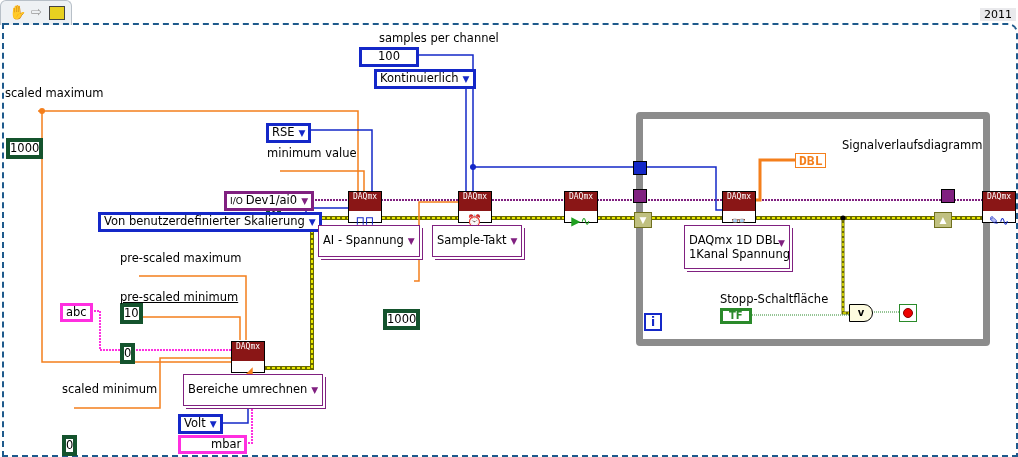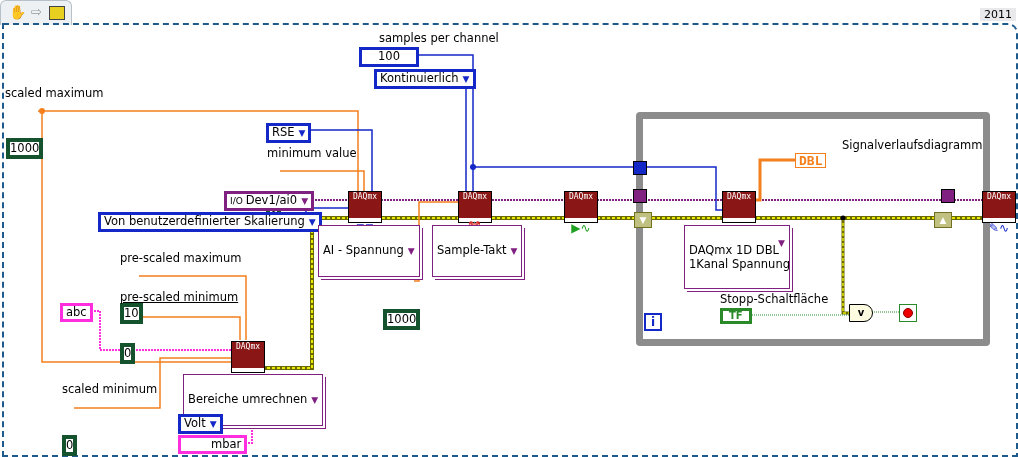--- a/index.html
+++ b/index.html
@@ -7,25 +7,25 @@
          font-family:"DejaVu Sans", "Liberation Sans", sans-serif; font-size:11.5px; color:#000; }
   .abs { position:absolute; }
   .toolbar-tab { left:0; top:0; width:70px; height:24px; border:1px solid #b8c0c8; border-bottom:none;
                  border-radius:6px 6px 0 0; background:#eef1f4; }
   .frame { left:2px; top:23px; width:1012px; height:430px; border:2px dashed #1e5a8c; border-radius:0 10px 0 0; }
   .version { right:2px; top:8px; background:#e9e9ec; padding:0 4px; font-size:11px; }
   .label { white-space:nowrap; }
   .const { border:4px solid #14532d; background:#fff; padding:0 0; line-height:13px; height:13px; white-space:nowrap;margin-top:36px; }
   .ring { border:3px solid #1428c8; background:#fff; padding:0 3px; line-height:13px; height:14px; white-space:nowrap; }
   .pconst { border:3px solid #ff2fe0; background:#fff; padding:0 3px; line-height:13px; height:13px; white-space:nowrap; }
-  .poly { border:1px solid #802080; background:#fff; padding:17px 4px; white-space:nowrap; box-shadow:2px 2px 0 #fff, 3px 3px 0 #802080; line-height:15px; }
+  .poly { border:1px solid #802080; background:#fff; padding:7px 4px; white-space:nowrap; box-shadow:2px 2px 0 #fff, 3px 3px 0 #802080; line-height:15px; }
   .tri { color:#1428c8; font-size:9px; margin-left:4px; }
   .ptri { color:#802080; font-size:9px; margin-left:4px; }
   .vi { width:32px; height:30px; border:1px solid #000; background:#fff; }
-  .vi .hdr { background:#8a1616; color:#fff; font-size:8px; font-family:"DejaVu Sans Mono", monospace; text-align:center; line-height:9px; height:26px; }
+  .vi .hdr { background:#8a1616; color:#fff; font-size:8px; font-family:"DejaVu Sans Mono", monospace; text-align:center; line-height:9px; height:19px; }
   .vi .ico { text-align:center; font-size:12px; line-height:20px; }
   .loop { left:636px; top:112px; width:340px; height:220px; border:7px solid #8c8c8c; border-radius:4px; }
   .iterm { left:644px; top:313px; width:14px; height:14px; border:2px solid #1428c8; color:#1428c8; font-weight:bold; text-align:center; line-height:14px; font-size:12px; background:#fff; }
   .tunnel { width:12px; height:12px; border:1px solid #000; }
   .sr { width:16px; height:14px; background:#c0c080; border:1px solid #707020; color:#fff; font-size:9px; text-align:center; line-height:14px; }
   .bool { border:3px solid #2a8a2a; background:#fff; color:#2a8a2a; font-weight:bold; font-size:10px; padding:0 6px; line-height:10px; height:10px; }
   .stop { width:16px; height:16px; border:1px solid #2a8a2a; background:#fff; }
   .stop::after { content:""; position:absolute; left:3px; top:3px; width:10px; height:10px; border-radius:50%; background:#e00; border:1px solid #800; box-sizing:border-box; }
   .or { width:22px; height:16px; background:#fdfbe0; border:1px solid #000; border-radius:0 10px 10px 0; font-size:10px; text-align:center; line-height:16px; font-weight:bold; }
   .dbl { border:1px solid #f47f1c; color:#f47f1c; font-size:13px; font-weight:bold; padding:0 3px; line-height:13px; font-family:"DejaVu Sans Mono", monospace; }

